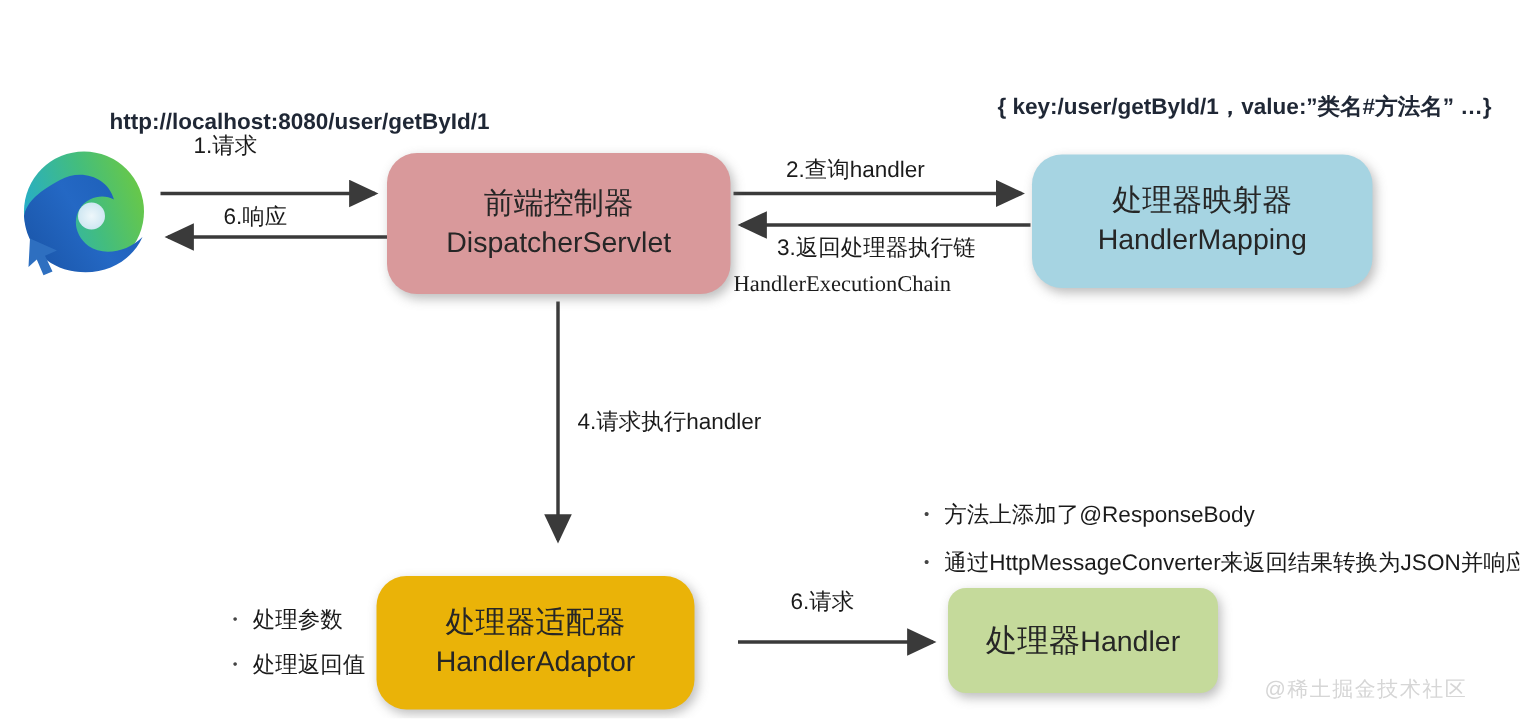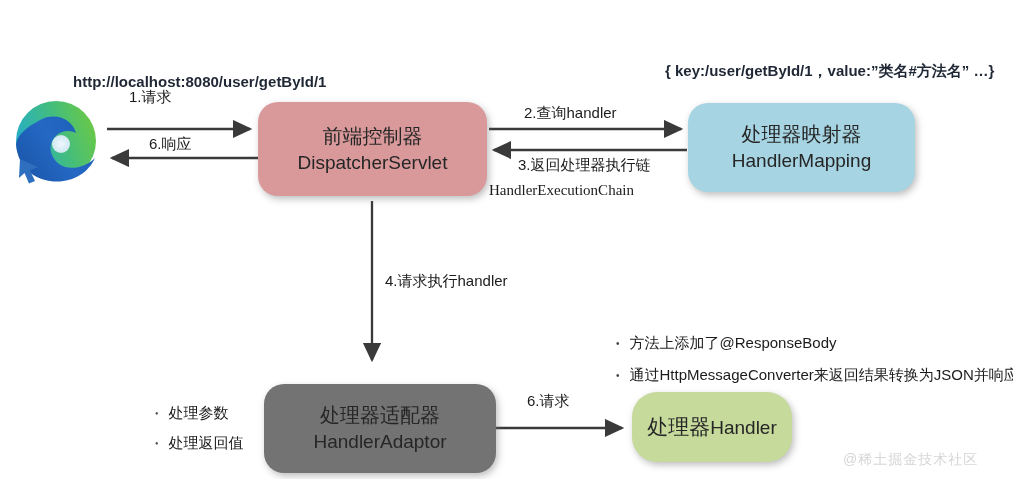--- a/index.html
+++ b/index.html
@@ -28,22 +28,22 @@
 
   .box {
     position:absolute; border-radius:20px; text-align:center;
     display:flex; flex-direction:column; justify-content:center; align-items:center;
     box-shadow:2px 3px 7px rgba(110,110,110,0.45); color:#262626;
   }
   .box .box-title { font-size:20px; line-height:1.3; }
   .box .box-sub   { font-size:19px; line-height:1.3; margin-top:2px; }
   .box.pink        { left:258px; top:102px; width:229px; height:94px; background:#d9999b; }
   .box.blue-top    { left:688px; top:103px; width:227px; height:89px; background:#a6d4e2; }
-  .box.blue-bottom { left:264px; top:384px; width:232px; height:89px; background:#737373; }
-  .box.green       { left:632px; top:392px; width:160px; height:70px; background:#c5da9b; border-radius:25px; }
+  .box.blue-bottom { left:251px; top:384px; width:212px; height:89px; background:#eab308; }
+  .box.green       { left:632px; top:392px; width:180px; height:70px; background:#c5da9b; border-radius:12px; }
   .box.green .inline-title { font-size:21px; }
   .box.green .inline-sub   { font-size:19px; }
 
   .bullet-list { position:absolute; font-size:15px; color:#1b1b1b; }
   .bl-left  { left:155px; top:404px;font-family:Liberation Serif, serif; }
   .bl-right { left:616px; top:334px; }
   .bullet-item { display:flex; align-items:center; white-space:nowrap; }
   .bl-left  .bullet-item { margin-bottom:11px; }
   .bl-right .bullet-item { margin-bottom:13px; }
   .bullet-item::before { content:"•"; font-size:10px; margin-right:10px; color:#444; }

